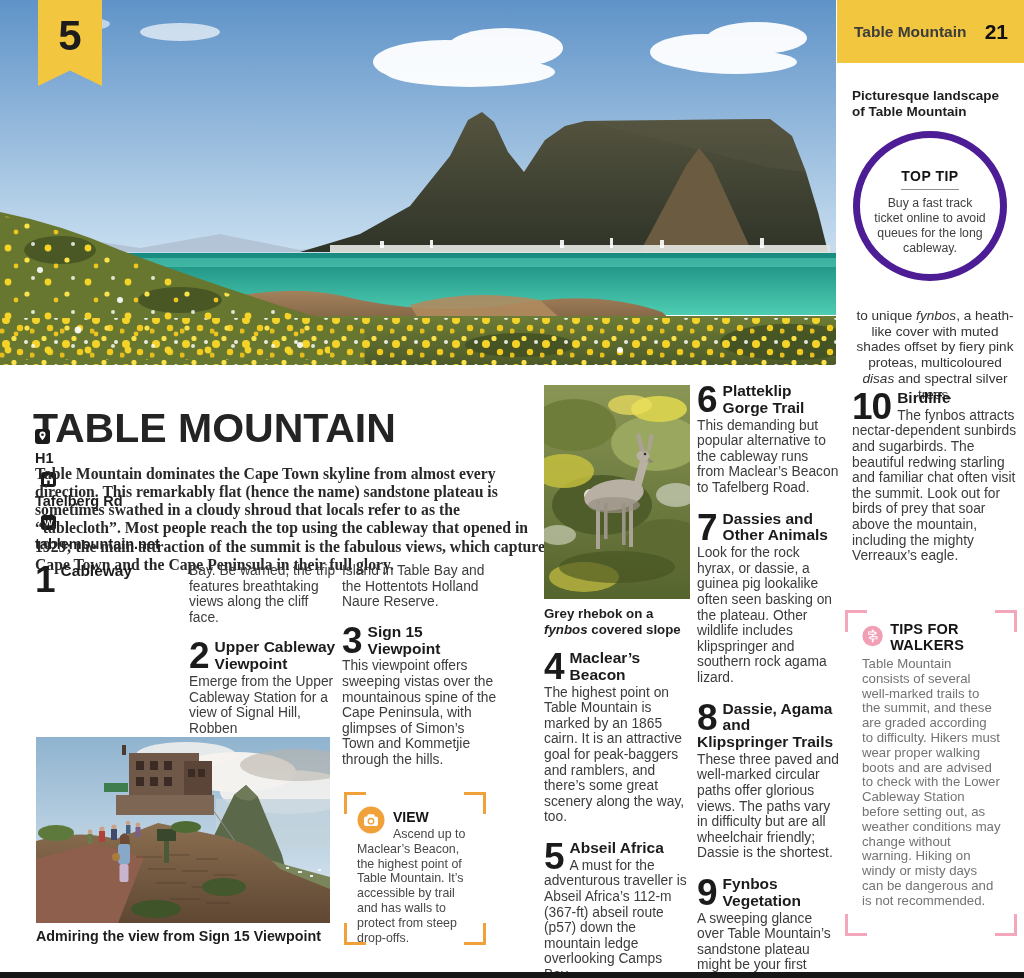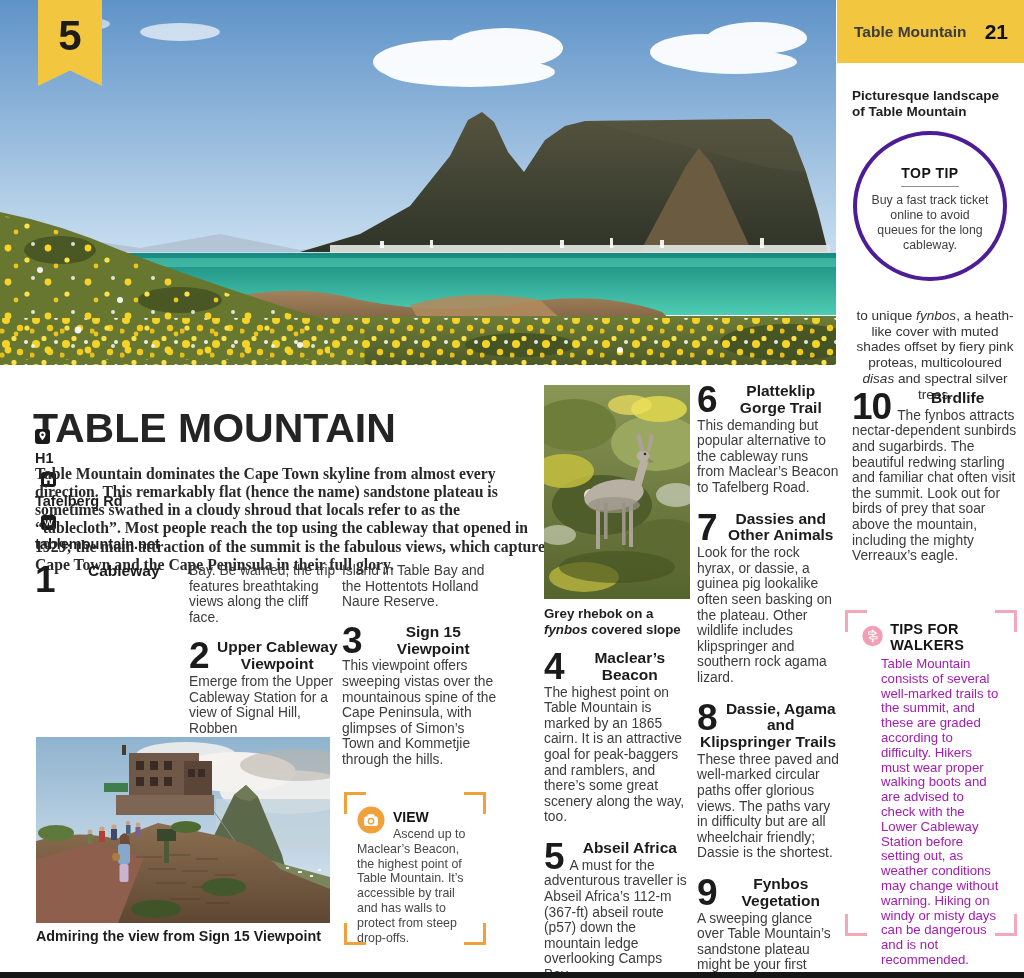--- a/index.html
+++ b/index.html
@@ -14,31 +14,31 @@
             display:flex; justify-content:center; }
   .badge5 span { font-size:42px; font-weight:bold; color:#1c1c1c; margin-top:12px; }
   .header-band { position:absolute; left:837px; top:0; width:187px; height:63px; background:#F2C63E;
             display:flex; align-items:center; justify-content:space-between; padding:0 16px 0 17px; z-index:5;}
   .header-band .ht { font-size:15.5px; font-weight:bold; color:#3c3c3c; }
   .header-band .hp { font-size:21px; font-weight:bold; color:#111; }
 
   
   .sb-caption { position:absolute; left:852px; top:88px; width:162px; font-size:13.5px; font-weight:bold;
             color:#1e1e1e; line-height:16px; }
-  .top-tip { position:absolute; left:853px; top:131px; width:154px; height:150px; border:4px solid #4c1d95;
+  .top-tip { position:absolute; left:853px; top:131px; width:154px; height:150px; border:7px solid #4c1d95;
             border-radius:50%; text-align:center; padding-top:30px; background:#fff; }
   .top-tip .tt-label { font-size:14px; font-weight:bold; color:#141414; letter-spacing:.5px; }
   .top-tip .tt-rule { width:58px; height:1px; background:#8f8f8f; margin:5px auto 6px auto; }
   .top-tip .tt-text { font-size:12.3px; line-height:15px; color:#3f3f3f; padding:0 12px; }
   .sb-cont { position:absolute; left:852px; top:294px; width:166px; font-size:13.6px; line-height:15.9px; color:#333;text-align:center; }
   .sb-item10 { position:absolute; left:852px; top:390px; width:166px; }
   .tips-box { position:absolute; left:845px; top:610px; width:172px; height:326px; --bc:#F4A7BB; padding:12px 16px 0 17px; }
   .tips-head { display:flex; gap:7px; align-items:flex-start; margin-bottom:4px; }
   .tips-title { font-size:14.5px; font-weight:bold; color:#141414; line-height:15.5px; letter-spacing:.2px; }
-  .tips-body { font-size:13.2px; line-height:14.8px; color:#a21caf; margin-top:3px;margin-left:19px; }
+  .tips-body { font-size:13.2px; line-height:14.8px; color:#737373; margin-top:3px; }
 
   
   .corner { position:absolute; width:22px; height:22px; border:0 solid var(--bc); }
   .corner.tl { left:0; top:0; border-top-width:3px; border-left-width:3px; }
   .corner.tr { right:0; top:0; border-top-width:3px; border-right-width:3px; }
   .corner.bl { left:0; bottom:0; border-bottom-width:3px; border-left-width:3px; }
   .corner.br { right:0; bottom:0; border-bottom-width:3px; border-right-width:3px; }
 
   
   .page-title { position:absolute; left:33px; top:378px; font-size:41px; font-weight:bold; color:#242424;
@@ -54,21 +54,21 @@
   .col { position:absolute; top:563px; }
   .col1 { left:35px;  width:152px; }
   .col2 { left:189px; width:151px; }
   .col3 { left:342px; width:157px; }
   .col4 { left:544px; top:385px; width:146px; position:absolute; }
   .col5 { left:697px; top:383px; width:142px; position:absolute; }
   .cont { font-size:13.8px; line-height:15.6px; color:#3c3c3c; margin:0 0 14px 0; }
   .item { margin-bottom:15px; }
   .item:after { content:""; display:block; clear:both; }
   .num { float:left; font-size:37px; font-weight:bold; color:#1b1b1b; line-height:30px; margin:2px 6px 0 0; letter-spacing:-1px; }
-  .item h3 { margin:0; font-size:15.5px; font-weight:bold; color:#1b1b1b; line-height:16.8px;text-align:center; }
+  .item h3 { margin:0; font-size:15.5px; font-weight:bold; color:#1b1b1b; line-height:16.8px; }
   .item p { margin:1px 0 0 0; font-size:13.8px; line-height:15.6px; color:#3c3c3c; }
 
   .rhebok { width:146px; height:214px; display:block; }
   .rhebok-cap { font-size:13.3px; font-weight:bold; color:#1e1e1e; line-height:15.5px; margin:7px 0 13px 0; }
   .rhebok-cap i { font-style:italic; }
 
   
   .view-box { position:absolute; left:344px; top:792px; width:142px; height:153px; --bc:#F0A13A; padding:14px 12px 0 13px; }
   .view-icon { float:left; margin:0 8px 2px 0; }
   .view-title { font-size:14px; font-weight:bold; color:#141414; padding-top:3px; }

